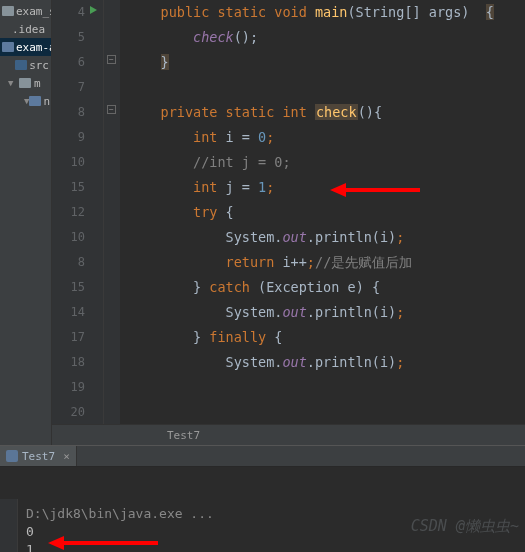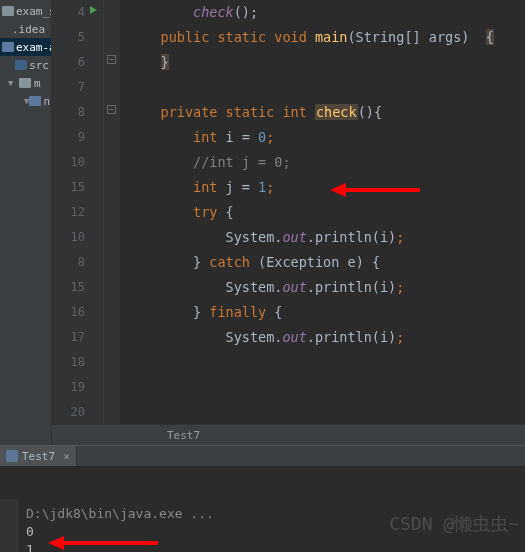--- a/index.html
+++ b/index.html
@@ -34,21 +34,21 @@
 .breadcrumb { height: 21px; background: #3c3f41; border-top: 1px solid #323232; display: flex; align-items: center; padding-left: 115px; font-size: 11px; color: #999; }
 .arrow { position: absolute; pointer-events: none; }
 .tab-bar { height: 22px; background: #3c3f41; border-top: 1px solid #555; border-bottom: 1px solid #282828; display: flex; align-items: stretch; }
 .tab { display: flex; align-items: center; padding: 0 6px; background: #4e5254; border-right: 1px solid #323232; font-size: 11px; gap: 4px; }
 .tab-ic { width: 12px; height: 12px; background: #5b7697; border-radius: 2px; }
 .tab-close { color: #999; font-size: 11px; margin-left: 4px; }
 .console { height: 70px; background: #2b2b2b; padding: 6px 12px; position: relative; margin-top: 32px; }
 .console-gutter { position: absolute; left: 0; top: 0; width: 18px; height: 100%; background: #313335; border-right: 1px solid #3a3a3a; }
 .console-line { height: 18px; line-height: 18px; margin-left: 14px; font-size: 13px; color: #bbb; }
 .console-line.cmd { color: #888; }
-.watermark { position: absolute; right: 6px; bottom: 16px; font-size: 18px; color: #4a4d4f; }
+.watermark { position: absolute; right: 6px; bottom: 16px; font-size: 15px; color: #4a4d4f; font-style: italic; }
 </style>
 </head>
 <body>
 
 <div class="main-area">
   <div class="project-tree">
     <div class="tree-item">
         <span class="tree-icon">
           <span class="folder-ic"></span>
         </span>
@@ -94,41 +94,42 @@
         <div class="gutter-line">6</div>
         <div class="gutter-line">7</div>
         <div class="gutter-line">8</div>
         <div class="gutter-line">9</div>
         <div class="gutter-line">10</div>
         <div class="gutter-line">15</div>
         <div class="gutter-line">12</div>
         <div class="gutter-line">10</div>
         <div class="gutter-line">8</div>
         <div class="gutter-line">15</div>
-        <div class="gutter-line">16</div>
+        <div class="gutter-line">14</div>
         <div class="gutter-line">17</div>
         <div class="gutter-line">18</div>
         <div class="gutter-line">19</div>
         <div class="gutter-line">20</div>
       </div>
       <div class="fold-col">
         <div class="fold-mark" style="top:55px;">−</div>
         <div class="fold-mark" style="top:105px;">−</div>
       </div>
       <div class="code-lines">
+<div class="code-line"><span class="br">    </span><span class="kw">public static void</span> <span class="fn">main</span><span class="br">(String[] args)</span>  <span class="br-hl">{</span></div>
 <div class="code-line">        <span class="it">check</span><span class="br">();</span></div>
-<div class="code-line"><span class="br">    </span><span class="kw">public static void</span> <span class="fn">main</span><span class="br">(String[] args)</span>  <span class="br-hl">{</span></div>
 <div class="code-line">    <span class="br-hl">}</span></div>
 <div class="code-line"></div>
 <div class="code-line"><span class="br">    </span><span class="kw">private static</span> <span class="kw">int</span> <span class="fn-hl">check</span><span class="br">(){</span></div>
 <div class="code-line">        <span class="kw">int</span> <span>i =</span> <span class="num">0</span><span class="sc">;</span></div>
 <div class="code-line">        <span class="cm">//int j = 0;</span></div>
 <div class="code-line">        <span class="kw">int</span> <span>j =</span> <span class="num">1</span><span class="sc">;</span></div>
 <div class="code-line">        <span class="kw">try</span> <span class="br">{</span></div>
 <div class="code-line">            <span>System.</span><span class="it">out</span><span>.println(i)</span><span class="sc">;</span></div>
+<div class="code-line">            <span class="kw">return</span> <span>i++</span><span class="sc">;</span><span class="cm">//是先赋值后加</span></div>
 <div class="code-line">        <span class="br">}</span> <span class="kw">catch</span> <span class="br">(Exception e)</span> <span class="br">{</span></div>
 <div class="code-line">            <span>System.</span><span class="it">out</span><span>.println(i)</span><span class="sc">;</span></div>
 <div class="code-line">        <span class="br">}</span> <span class="kw">finally</span> <span class="br">{</span></div>
 <div class="code-line">            <span>System.</span><span class="it">out</span><span>.println(i)</span><span class="sc">;</span></div>
       </div>
       <svg class="arrow" style="left:278px;top:180px;width:90px;height:20px;">
         <line x1="90" y1="10" x2="12" y2="10" stroke="#ff0000" stroke-width="4"></line>
         <polygon points="0,10 16,3 16,17" fill="#ff0000"></polygon>
       </svg>
     </div>

